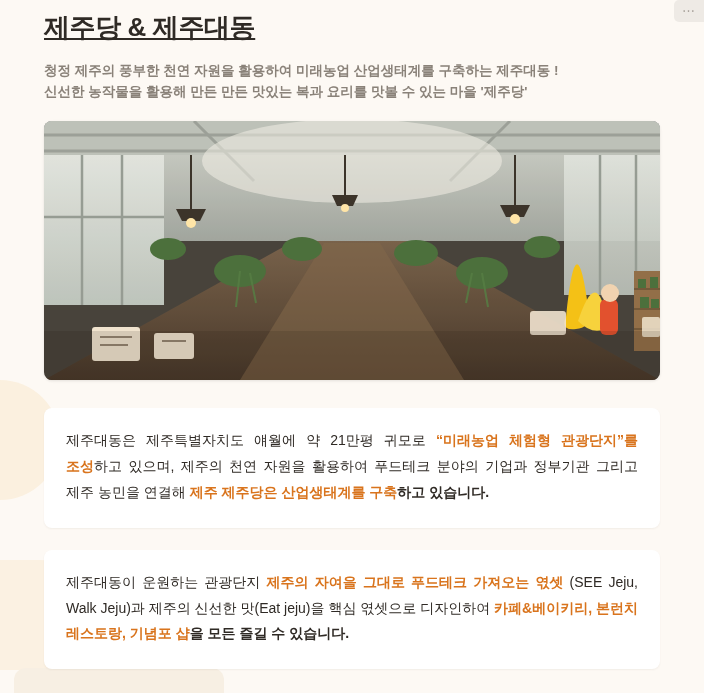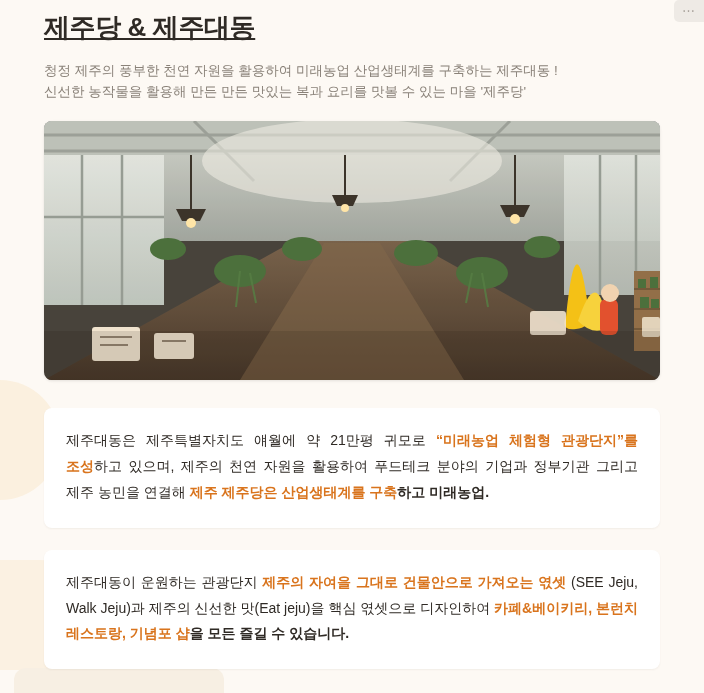--- a/index.html
+++ b/index.html
@@ -92,20 +92,21 @@
     letter-spacing: -0.4px;
     text-decoration: underline;
   }
 
   .subtitle {
     margin: 18px 0 0 0;
     font-size: 13.5px;
     line-height: 1.55;
     color: #8a8279;
     max-width: 625px;
+    font-weight: bold;
   }
 
   
   .hero {
     margin-top: 18px;
     width: 616px;
     height: 259px;
     border-radius: 8px;
     overflow: hidden;
     position: relative;
@@ -332,23 +333,23 @@
       <rect x="486" y="190" width="36" height="24" rx="3" fill="#efe7d7" opacity="0.9"></rect>
       <rect x="598" y="196" width="18" height="20" rx="2" fill="#efe7d7" opacity="0.85"></rect>
 
       <rect x="0" y="0" width="616" height="259" fill="#ffb36a" opacity="0.07"></rect>
       <rect x="0" y="210" width="616" height="49" fill="#1a1208" opacity="0.12"></rect>
     </svg>
   </div>
 
   <div class="card">
     <p>
-      <span>제주대동은 제주특별자치도 얘월에 약 21만평 귀모로 </span><span class="hl-orange">“미래농업 체험형 관광단지”를 조성</span><span>하고 있으며, 제주의 천연 자원을 활용하여 푸드테크 분야의 기업과 정부기관 그리고 제주 농민을 연결해 </span><span class="hl-orange">제주 제주당은 산업생태계를 구축</span><span class="hl-strong">하고 미래농업.</span>
+      <span>제주대동은 제주특별자치도 얘월에 약 21만평 귀모로 </span><span class="hl-orange">“미래농업 체험형 관광단지”를 조성</span><span>하고 있으며, 제주의 천연 자원을 활용하여 푸드테크 분야의 기업과 정부기관 그리고 제주 농민을 연결해 </span><span class="hl-orange">제주 제주당은 산업생태계를 구축</span><span class="hl-strong">하고 있습니다.</span>
     </p>
   </div>
 
   <div class="card card2">
     <p>
-      <span>제주대동이 운원하는 관광단지 </span><span class="hl-orange">제주의 자여을 그대로 건물안으로 가져오는 엯셋</span><span> (SEE Jeju, Walk Jeju)과 제주의 신선한 맛(Eat jeju)을 핵심 엯셋으로 디자인하여 </span><span class="hl-orange">카폐&amp;베이키리, 본런치 레스토랑, 기념포 샵</span><span class="hl-strong">을 모든 즐길 수 있습니다.</span>
+      <span>제주대동이 운원하는 관광단지 </span><span class="hl-orange">제주의 자여을 그대로 푸드테크 가져오는 엯셋</span><span> (SEE Jeju, Walk Jeju)과 제주의 신선한 맛(Eat jeju)을 핵심 엯셋으로 디자인하여 </span><span class="hl-orange">카폐&amp;베이키리, 본런치 레스토랑, 기념포 샵</span><span class="hl-strong">을 모든 즐길 수 있습니다.</span>
     </p>
   </div>
 
 </div>
 
 </body></html>

